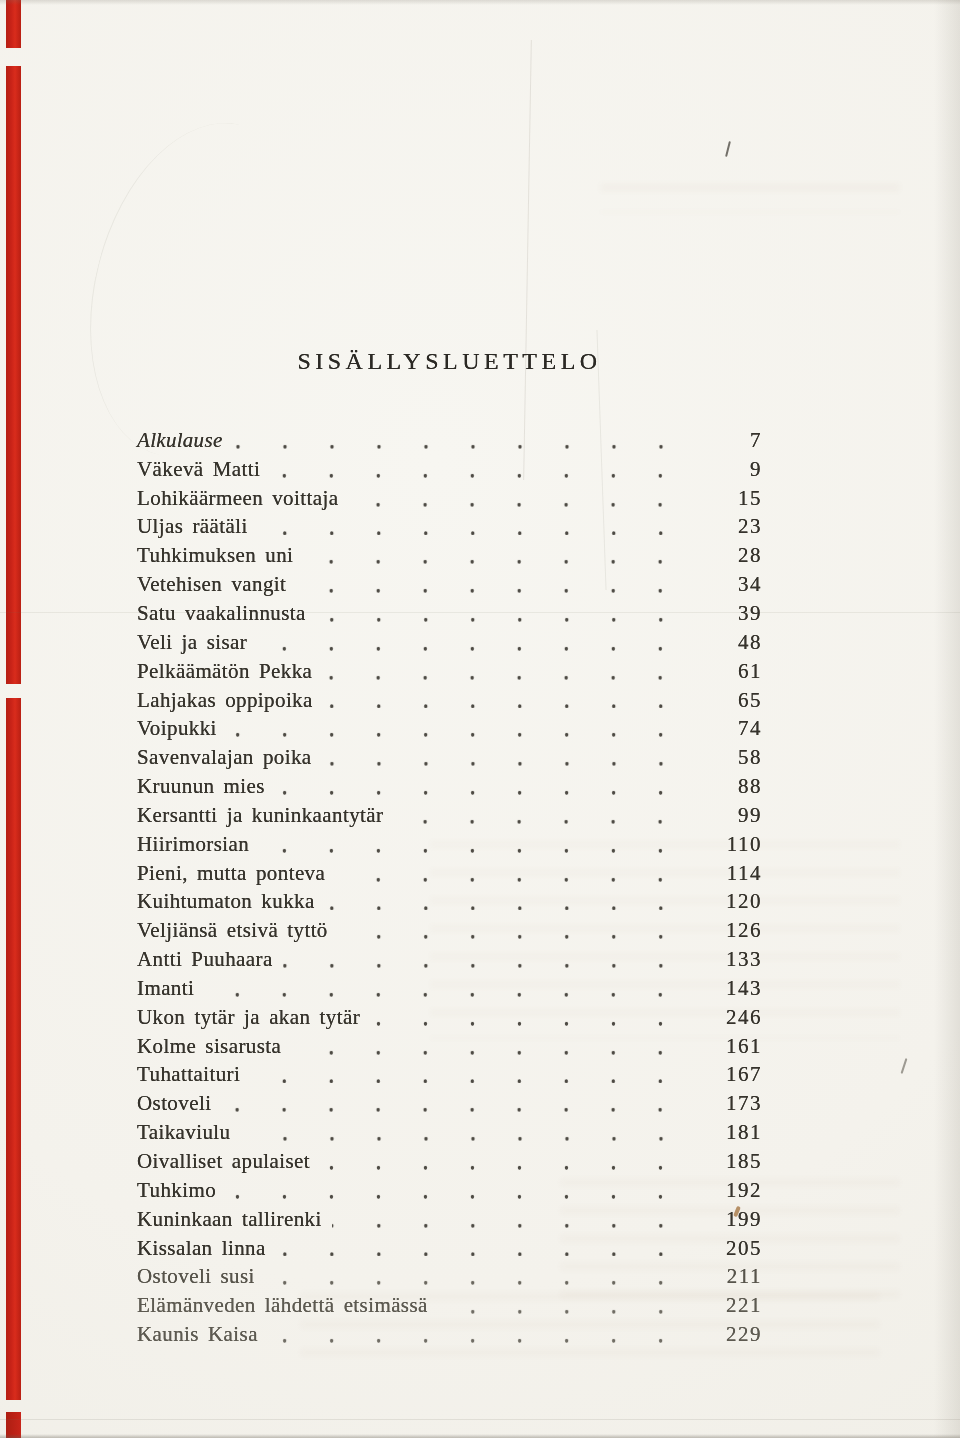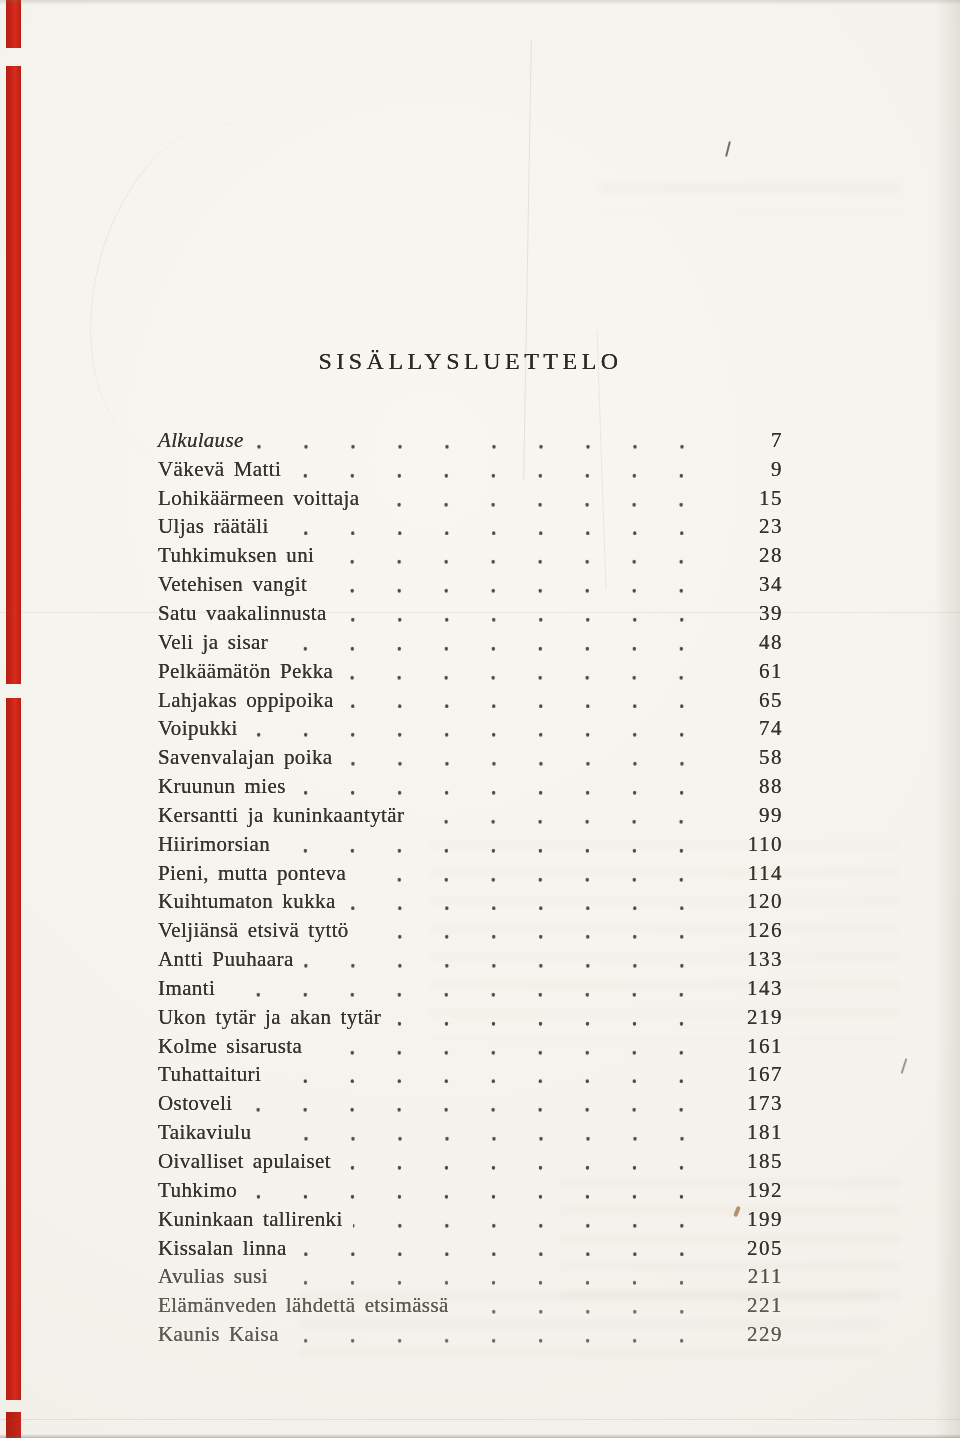--- a/index.html
+++ b/index.html
@@ -34,21 +34,20 @@
   .edge-seg.s1{top:0;height:48px;}
   .edge-seg.s2{top:66px;height:618px;}
   .edge-seg.s3{top:698px;height:702px;}
   .edge-seg.s4{top:1412px;height:26px;background:linear-gradient(to right,#ad1e12,#c8251a);}
 
   
   .content{
     position:absolute;
     left:137px;top:348px;
     width:625px;
-    margin-left:21px;
   }
   .title{
     margin:0;
     text-align:center;
     font-size:24px;
     line-height:26px;
     font-weight:normal;
     letter-spacing:4.5px;
     color:var(--title-ink);
     text-shadow:0 0 0.4px currentColor;
@@ -243,21 +242,21 @@
     <span class="pagenum">133</span>
   </div>
         <div class="row">
     <span class="label">Imanti</span>
     <span class="leader"></span>
     <span class="pagenum">143</span>
   </div>
         <div class="row">
     <span class="label">Ukon tytär ja akan tytär</span>
     <span class="leader"></span>
-    <span class="pagenum">219</span>
+    <span class="pagenum">246</span>
   </div>
         <div class="row">
     <span class="label">Kolme sisarusta</span>
     <span class="leader"></span>
     <span class="pagenum">161</span>
   </div>
         <div class="row">
     <span class="label">Tuhattaituri</span>
     <span class="leader"></span>
     <span class="pagenum">167</span>
@@ -286,21 +285,21 @@
     <span class="label">Kuninkaan tallirenki</span>
     <span class="leader"></span>
     <span class="pagenum">199</span>
   </div>
         <div class="row">
     <span class="label">Kissalan linna</span>
     <span class="leader"></span>
     <span class="pagenum">205</span>
   </div>
         <div class="row">
-    <span class="label">Avulias susi</span>
+    <span class="label">Ostoveli susi</span>
     <span class="leader"></span>
     <span class="pagenum">211</span>
   </div>
         <div class="row">
     <span class="label">Elämänveden lähdettä etsimässä</span>
     <span class="leader"></span>
     <span class="pagenum">221</span>
   </div>
         <div class="row">
     <span class="label">Kaunis Kaisa</span>

